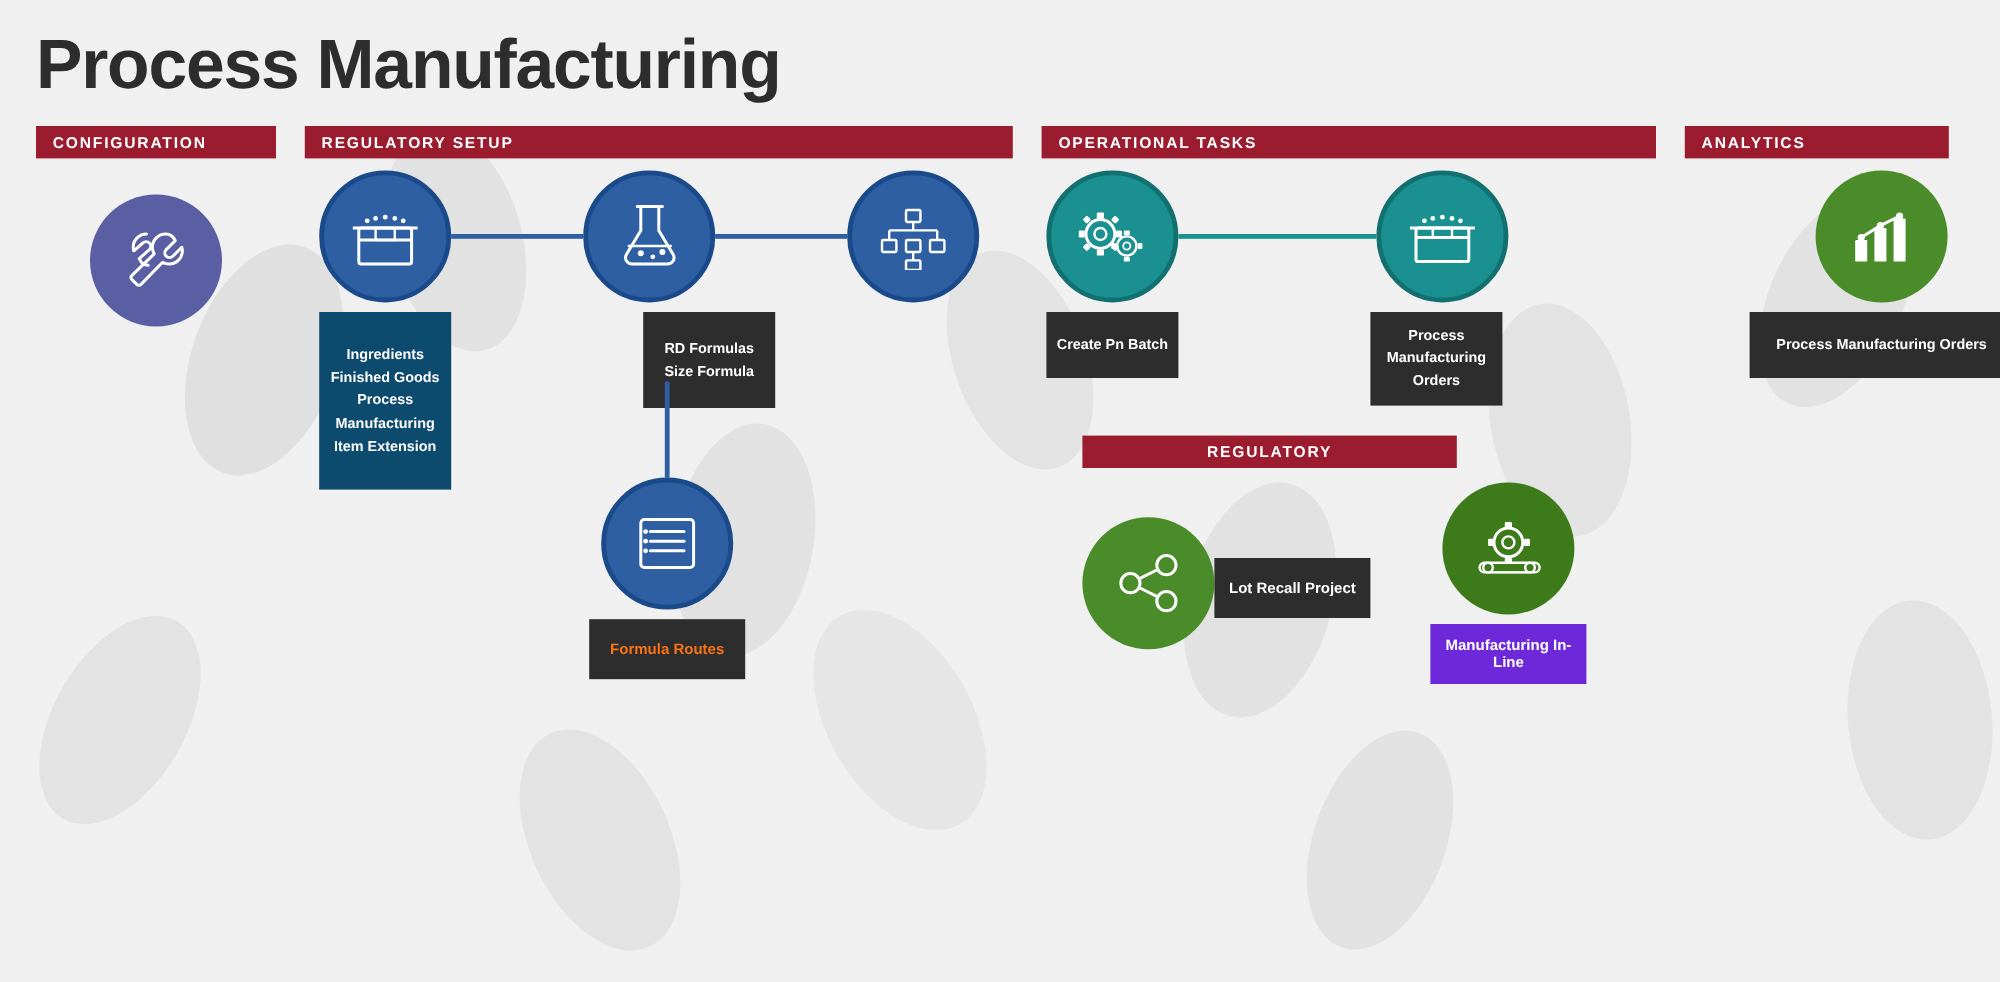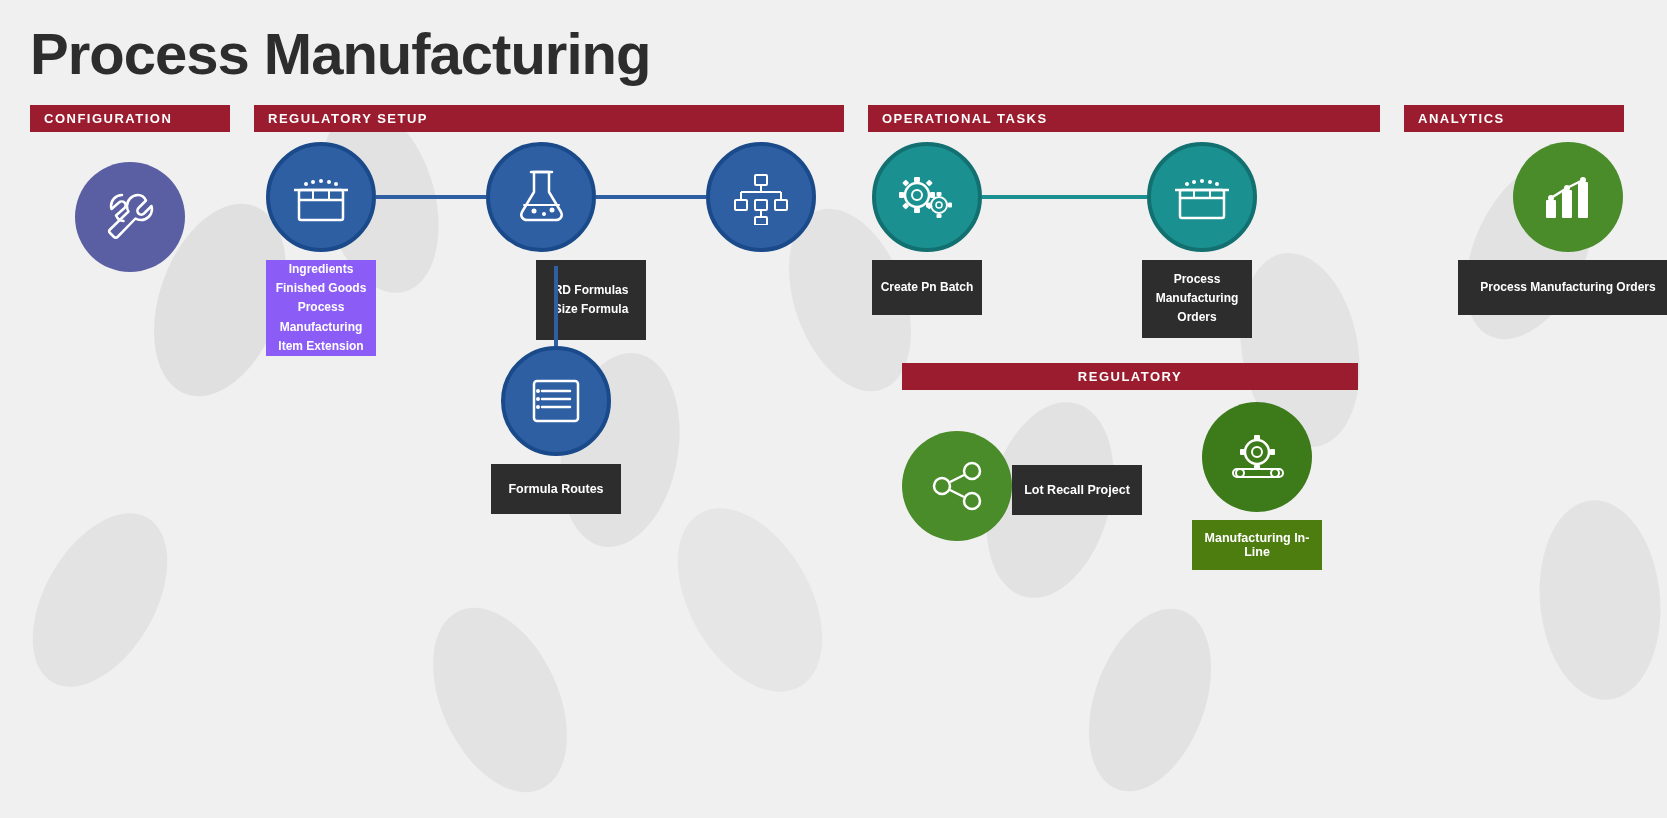--- a/index.html
+++ b/index.html
@@ -223,21 +223,21 @@
               <line x1="30" y1="40" x2="30" y2="47" stroke="white" stroke-width="2"></line>
               <rect x="24" y="47" width="12" height="8" rx="1" stroke="white" stroke-width="2" fill="none"></rect>
             </svg>
           </div>
         </div>
       </div>
 
       <div style="display:flex; align-items:flex-start; padding-left:20px; padding-right:20px; margin-top:8px; gap:0;">
 
         <div style="flex-shrink:0; width:110px; display:flex; justify-content:center;">
-          <div class="label-block" style="width:130px; background:#8b5cf6; color:#fff; font-size:12px; font-weight:600; text-align:center; padding:0 8px; line-height:1.6; min-height:80px; display:flex; align-items:center; justify-content:center;">
+          <div class="label-block" style="width:130px; background:#0c4a6e; color:#fff; font-size:12px; font-weight:600; text-align:center; padding:26px 8px; line-height:1.6; min-height:80px; display:flex; align-items:center; justify-content:center;">
             <span>Ingredients<br>Finished Goods<br>Process Manufacturing<br>Item Extension</span>
           </div>
         </div>
 
         <div style="flex:1;"></div>
 
         <div style="flex-shrink:0; width:110px; display:flex; justify-content:center; position:relative; margin-left:-10px;">
           <div class="label-block" style="width:130px; background:#2d2d2d; color:#fff; font-size:12px; font-weight:600; text-align:center; padding:10px 8px; line-height:1.6; min-height:80px; display:flex; align-items:center; justify-content:center;">
             <span>RD Formulas<br>Size Formula</span>
           </div>
@@ -259,21 +259,21 @@
               <rect x="8" y="8" width="44" height="40" rx="3" stroke="white" stroke-width="2.5" fill="none"></rect>
               <line x1="16" y1="18" x2="44" y2="18" stroke="white" stroke-width="2.5" stroke-linecap="round"></line>
               <line x1="16" y1="26" x2="44" y2="26" stroke="white" stroke-width="2.5" stroke-linecap="round"></line>
               <line x1="16" y1="34" x2="44" y2="34" stroke="white" stroke-width="2.5" stroke-linecap="round"></line>
               <circle cx="12" cy="18" r="2" fill="white"></circle>
               <circle cx="12" cy="26" r="2" fill="white"></circle>
               <circle cx="12" cy="34" r="2" fill="white"></circle>
             </svg>
           </div>
 
-          <div style="margin-top:8px; background:#2d2d2d; color:#ffffff; font-size:12.5px; font-weight:600; text-align:center; padding:10px 15px; width:130px; min-height:50px; display:flex; align-items:center; justify-content:center;">
+          <div style="margin-top:8px; background:#2d2d2d; color:#f97316; font-size:12.5px; font-weight:600; text-align:center; padding:10px 15px; width:130px; min-height:50px; display:flex; align-items:center; justify-content:center;">
             <span>Formula Routes</span>
           </div>
         </div>
       </div>
     </div>
 
     <div style="width:8px;"></div>
 
     <div style="width:590px; flex-shrink:0; padding-top:10px;">
 
@@ -338,21 +338,21 @@
 
         <div style="flex-shrink:0; width:110px; display:flex; justify-content:center; margin-left:-10px;">
           <div style="width:150px; background:#2d2d2d; color:#fff; font-size:12px; font-weight:600; text-align:center; padding:10px 8px; line-height:1.6; min-height:55px; display:flex; align-items:center; justify-content:center;">
             <span>Process Manufacturing Orders</span>
           </div>
         </div>
         <div style="flex:1;"></div>
       </div>
 
       <div style="margin-top:25px;">
-        <div style="background:#9b1c2e; color:#fff; font-size:13px; font-weight:700; letter-spacing:1.5px; padding:6px 14px; text-align:center; width:456px; margin-left:50px;">REGULATORY</div>
+        <div style="background:#9b1c2e; color:#fff; font-size:13px; font-weight:700; letter-spacing:1.5px; padding:6px 14px; text-align:center; width:312px; margin-left:50px;">REGULATORY</div>
 
         <div style="display:flex; align-items:center; margin-left:50px; margin-top:12px; gap:0;">
 
           <div style="display:flex; flex-direction:row; align-items:center; flex-shrink:0;">
             <div class="circle-icon circle-green" style="width:110px;height:110px;">
               <svg width="60" height="60" viewBox="0 0 60 60" fill="none" xmlns="http://www.w3.org/2000/svg">
 
                 <circle cx="45" cy="15" r="8" stroke="white" stroke-width="2.5" fill="none"></circle>
                 <circle cx="45" cy="45" r="8" stroke="white" stroke-width="2.5" fill="none"></circle>
                 <circle cx="15" cy="30" r="8" stroke="white" stroke-width="2.5" fill="none"></circle>
@@ -379,21 +379,21 @@
                 <rect x="15" y="22" width="5" height="6" rx="1" fill="white"></rect>
                 <rect x="45" y="22" width="5" height="6" rx="1" fill="white"></rect>
 
                 <rect x="8" y="42" width="50" height="8" rx="4" stroke="white" stroke-width="2" fill="none"></rect>
                 <circle cx="15" cy="46" r="4" stroke="white" stroke-width="2" fill="none"></circle>
                 <circle cx="50" cy="46" r="4" stroke="white" stroke-width="2" fill="none"></circle>
                 <line x1="15" y1="42" x2="50" y2="42" stroke="white" stroke-width="1.5"></line>
                 <line x1="15" y1="50" x2="50" y2="50" stroke="white" stroke-width="1.5"></line>
               </svg>
             </div>
-            <div style="margin-top:8px; background:#4d7c0f; color:#fff; font-size:12.5px; font-weight:600; text-align:center; padding:10px 12px; width:130px; min-height:50px; display:flex; align-items:center; justify-content:center;">
+            <div style="margin-top:8px; background:#6d28d9; color:#fff; font-size:12.5px; font-weight:600; text-align:center; padding:10px 12px; width:130px; min-height:50px; display:flex; align-items:center; justify-content:center;">
               <span>Manufacturing In-Line</span>
             </div>
           </div>
         </div>
       </div>
     </div>
 
     <div style="width:8px;"></div>
 
     <div style="width:220px; flex-shrink:0; padding-top:10px;">

